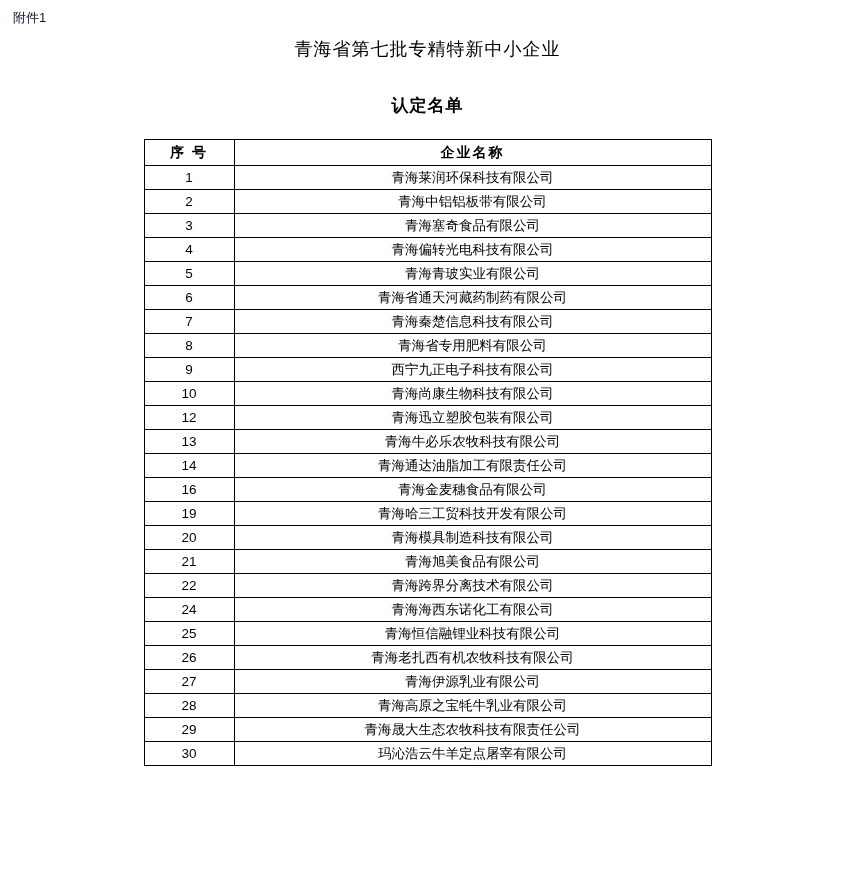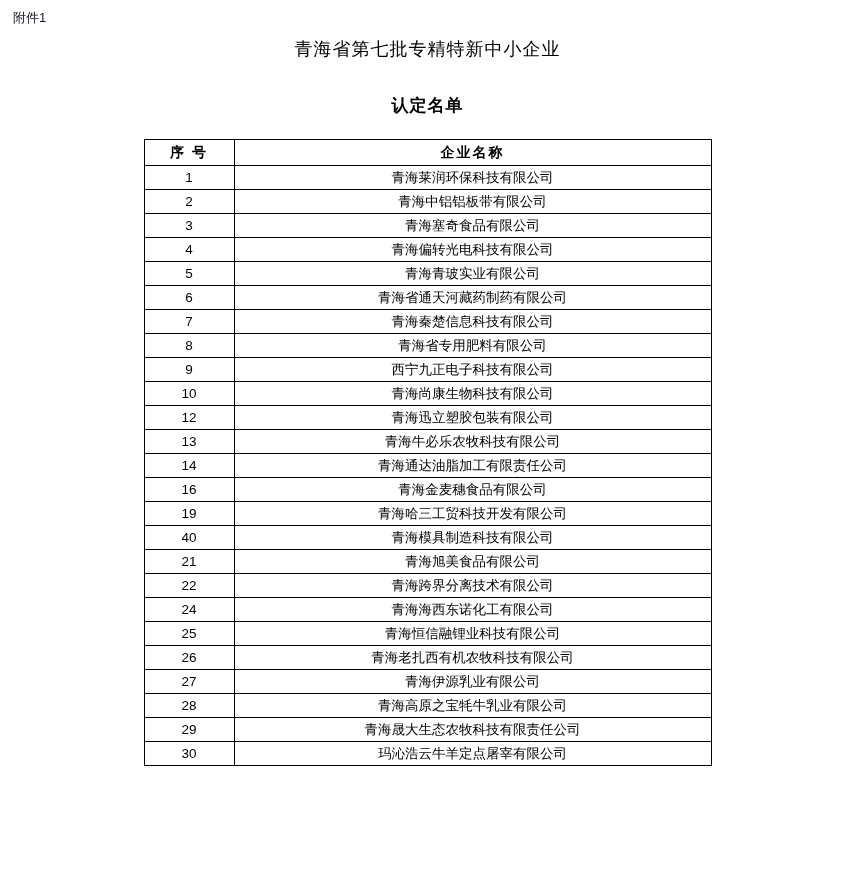--- a/index.html
+++ b/index.html
@@ -142,21 +142,21 @@
         </tr>
         <tr>
           <td class="idx">16</td>
           <td class="name">青海金麦穗食品有限公司</td>
         </tr>
         <tr>
           <td class="idx">19</td>
           <td class="name">青海哈三工贸科技开发有限公司</td>
         </tr>
         <tr>
-          <td class="idx">40</td>
+          <td class="idx">20</td>
           <td class="name">青海模具制造科技有限公司</td>
         </tr>
         <tr>
           <td class="idx">21</td>
           <td class="name">青海旭美食品有限公司</td>
         </tr>
         <tr>
           <td class="idx">22</td>
           <td class="name">青海跨界分离技术有限公司</td>
         </tr>

